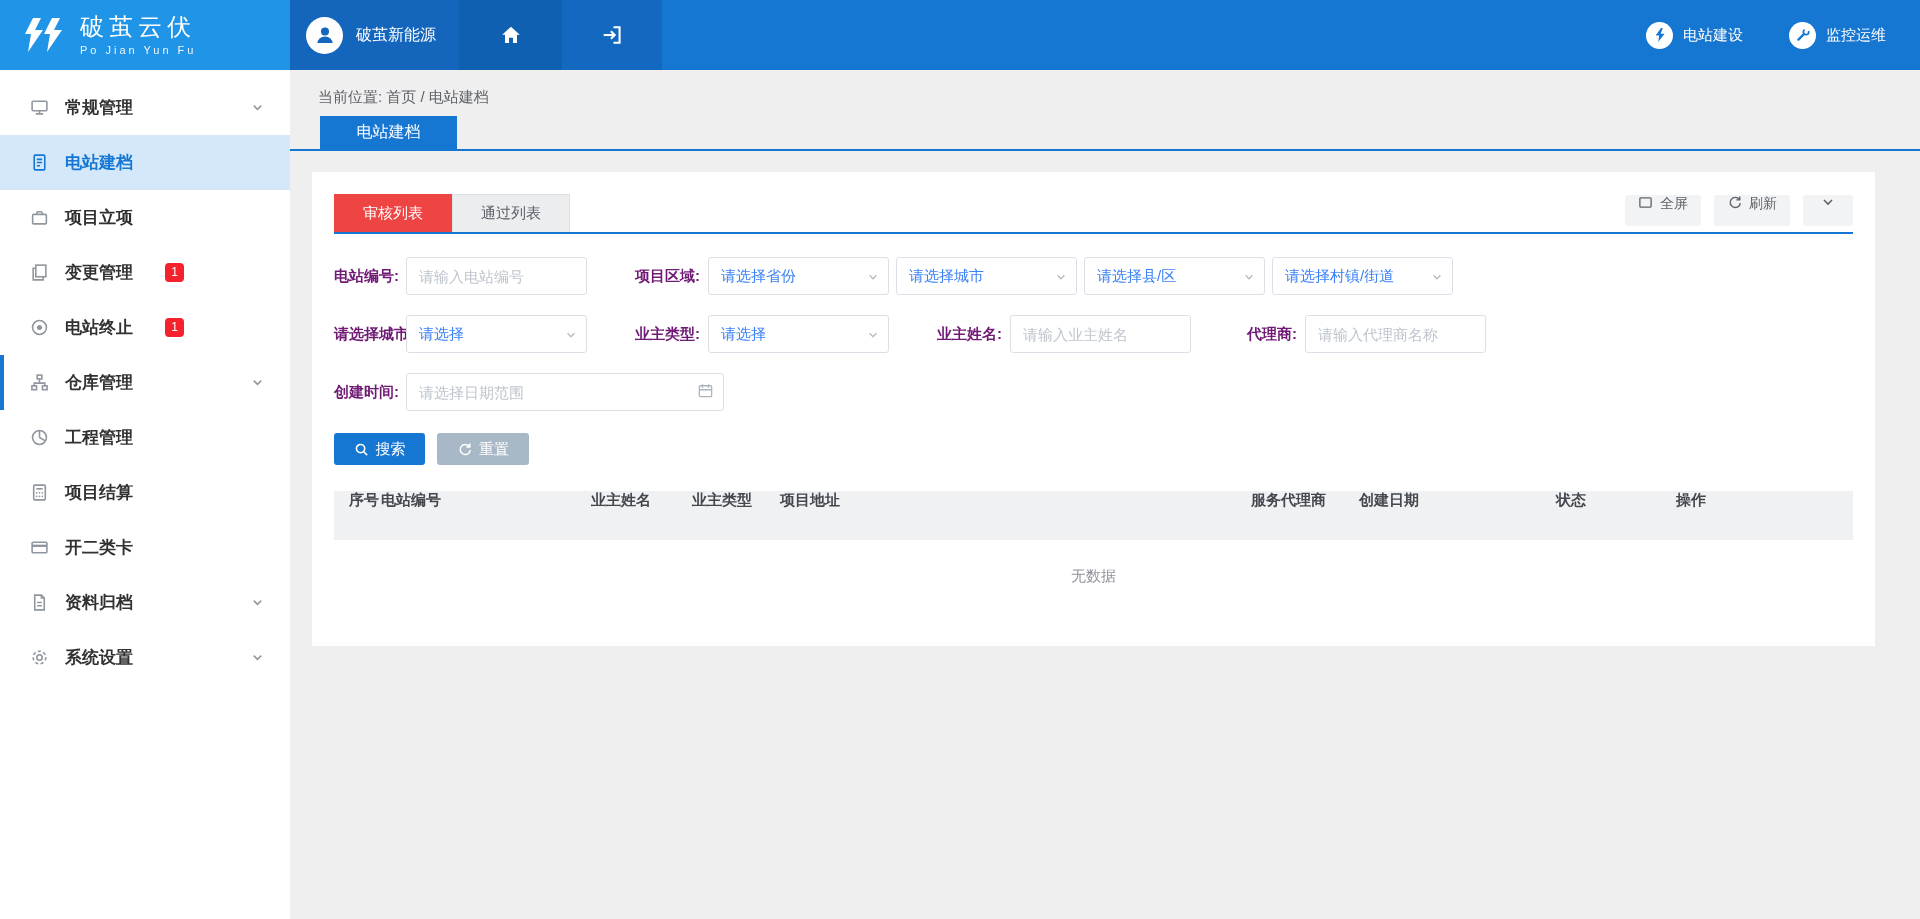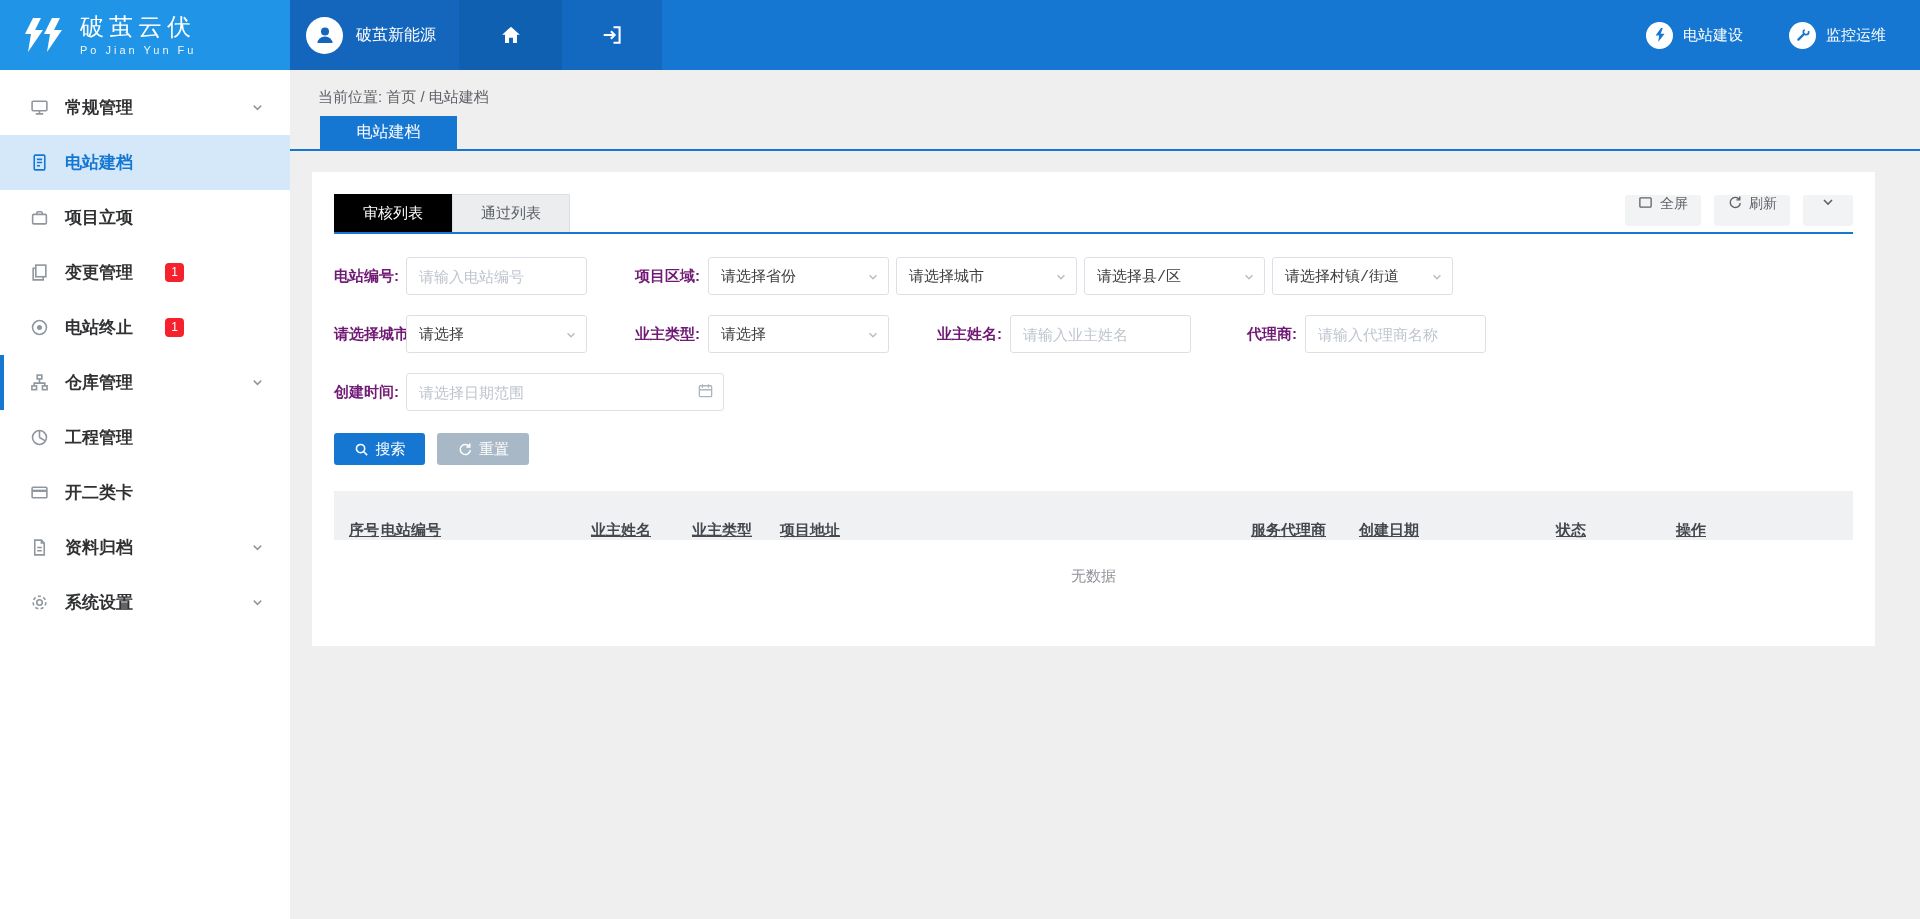--- a/index.html
+++ b/index.html
@@ -36,50 +36,50 @@
   
   .main { margin-left:290px; height:849px; background:#efefef; overflow:hidden;}
   .breadcrumb { padding:18px 0 0 28px; font-size:15px; color:#5f6368;}
   .breadcrumb .bc-link { color:#5f6368; cursor:pointer;}
   .pagetab-row { margin-top:9px; border-bottom:2px solid #1677d2; padding-left:30px; display:flex;}
   .pagetab { width:137px; height:33px; background:#1677d2; color:#fff; font-size:16px; display:flex; align-items:center; justify-content:center; cursor:pointer;}
 
   .panel { margin:21px 45px 0 22px; background:#fff; padding:22px 22px 34px 22px;}
   .panel-tabs-row { display:flex; align-items:flex-end; border-bottom:2px solid #1677d2;}
   .ptab { width:118px; height:38px; display:flex; align-items:center; justify-content:center; font-size:15px; cursor:pointer;}
-  .ptab.active { background:#000000; color:#fff;}
+  .ptab.active { background:#ef4444; color:#fff;}
   .ptab.inactive { background:#ecedef; color:#5a5e66; border:1px solid #dcdfe3; border-bottom:none;}
   .tabs-toolbar { margin-left:auto; display:flex; gap:13px; align-self:center; margin-bottom:5px;}
   .tool-btn { height:31px; padding:0 13px; background:#f2f3f5; border-radius:3px; display:flex; align-items:flex-start; gap:7px; font-size:14px; color:#5f6368; cursor:pointer;}
   .tool-caret { width:50px; justify-content:center;}
 
   
   .filter-form { margin-top:23px;}
   .f-row { display:flex; align-items:center; margin-bottom:20px;}
   .f-label { font-size:15px; font-weight:600; color:#701a75; margin-right:8px; white-space:nowrap;}
   .lbl-w { width:64px; text-align:right;}
   .f-input { width:181px; height:38px; border:1px solid #dcdfe6; border-radius:3px; padding:0 12px; font-size:15px; color:#5f6368; background:#fff; outline:none;}
   .f-input::placeholder { color:#bfc5ce;}
-  .f-select { position:relative; width:181px; height:38px; border:1px solid #dcdfe6; border-radius:3px; display:flex; align-items:center; padding:0 28px 0 12px; color:#404040; font-size:15px; background:#fff; cursor:pointer; white-space:nowrap;font-family:Liberation Mono, monospace;}
+  .f-select { position:relative; width:181px; height:38px; border:1px solid #dcdfe6; border-radius:3px; display:flex; align-items:center; padding:0 28px 0 12px; color:#3b82f6; font-size:15px; background:#fff; cursor:pointer; white-space:nowrap;}
   .sel-caret { position:absolute; right:9px; top:13px; color:#b6bcc4;}
   .mr7 { margin-right:7px;}
   .ml48 { margin-left:48px;}
   .ml56 { margin-left:56px;}
   .f-date { position:relative; width:318px;}
   .f-date .f-input { width:318px; padding-right:36px;}
   .cal-icon { position:absolute; right:10px; top:9px; color:#aeb4bc; cursor:pointer;}
 
   .btn-row { margin-top:22px; display:flex;}
   .btn { height:32px; border:none; border-radius:3px; display:flex; align-items:center; justify-content:center; gap:7px; font-size:15px; color:#fff; cursor:pointer; font-family:inherit;}
   .btn-search { width:91px; background:#1677d2;}
   .btn-reset { width:92px; background:#a9b8c6; margin-left:12px;}
 
   
   .table { margin-top:26px;}
-  .thead { display:flex; align-items:flex-end; height:49px; background:#f0f1f2; font-size:15px; color:#44484e; font-weight:600;text-decoration:underline;}
+  .thead { display:flex; align-items:flex-start; height:49px; background:#f0f1f2; font-size:15px; color:#44484e; font-weight:600;}
   .th { flex:none; white-space:nowrap;}
   .th.c1{width:47px; padding-left:15px;} .th.c2{width:210px;} .th.c3{width:101px;}
   .th.c4{width:88px;} .th.c5{width:471px;} .th.c6{width:108px;}
   .th.c7{width:197px;} .th.c8{width:120px;} .th.c9{flex:1;}
   .empty { height:72px; display:flex; align-items:center; justify-content:center; color:#909399; font-size:15px;}
   svg { display:block; }
 </style>
 </head>
 <body>
 
@@ -226,20 +226,35 @@
   <div class="side-item">
     <span class="s-icon">
       <svg width="19" height="19" viewBox="0 0 18 18" fill="none" stroke="currentColor" stroke-width="1.5">
         <circle cx="9" cy="9" r="6.6"></circle>
           <path d="M9 9 V2.4 M9 9 L14.6 12.2"></path>
       </svg>
     </span>
     <span class="s-label">工程管理</span>
   </div>
 
+  <div class="side-item">
+    <span class="s-icon">
+      <svg width="19" height="19" viewBox="0 0 18 18" fill="none" stroke="currentColor" stroke-width="1.5">
+        <rect x="3.5" y="2" width="11" height="14" rx="1"></rect>
+          <path d="M6 5.5 H12"></path>
+        <circle cx="6.3" cy="9.3" r="0.8" fill="currentColor" stroke="none"></circle>
+          <circle cx="9" cy="9.3" r="0.8" fill="currentColor" stroke="none"></circle>
+          <circle cx="11.7" cy="9.3" r="0.8" fill="currentColor" stroke="none"></circle>
+        <circle cx="6.3" cy="12.6" r="0.8" fill="currentColor" stroke="none"></circle>
+          <circle cx="9" cy="12.6" r="0.8" fill="currentColor" stroke="none"></circle>
+          <circle cx="11.7" cy="12.6" r="0.8" fill="currentColor" stroke="none"></circle>
+      </svg>
+    </span>
+    <span class="s-label">项目结算</span>
+  </div>
 
   <div class="side-item">
     <span class="s-icon">
       <svg width="19" height="19" viewBox="0 0 18 18" fill="none" stroke="currentColor" stroke-width="1.5">
         <rect x="2" y="4" width="14" height="10" rx="1"></rect>
           <path d="M2 7.4 H16" stroke-width="2.2"></path>
       </svg>
     </span>
     <span class="s-label">开二类卡</span>
   </div>

